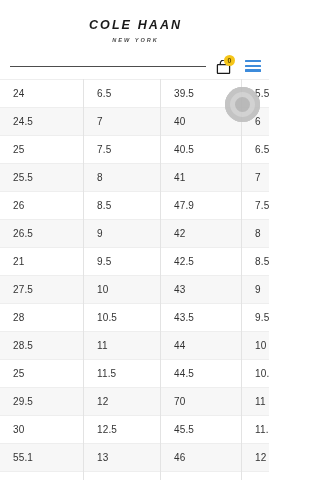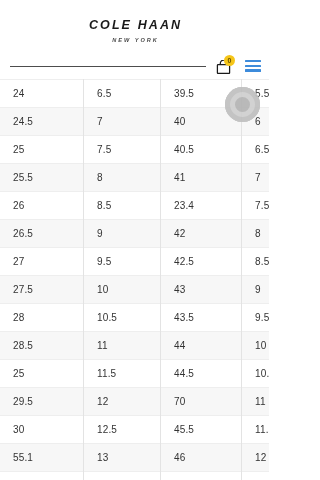--- a/index.html
+++ b/index.html
@@ -208,31 +208,31 @@
         </tr>
         <tr class="alt">
           <td class="c0">25.5</td>
           <td class="c1">8</td>
           <td class="c2">41</td>
           <td class="c3">7</td>
         </tr>
         <tr>
           <td class="c0">26</td>
           <td class="c1">8.5</td>
-          <td class="c2">23.4</td>
+          <td class="c2">47.9</td>
           <td class="c3">7.5</td>
         </tr>
         <tr class="alt">
           <td class="c0">26.5</td>
           <td class="c1">9</td>
           <td class="c2">42</td>
           <td class="c3">8</td>
         </tr>
         <tr>
-          <td class="c0">27</td>
+          <td class="c0">21</td>
           <td class="c1">9.5</td>
           <td class="c2">42.5</td>
           <td class="c3">8.5</td>
         </tr>
         <tr class="alt">
           <td class="c0">27.5</td>
           <td class="c1">10</td>
           <td class="c2">43</td>
           <td class="c3">9</td>
         </tr>

